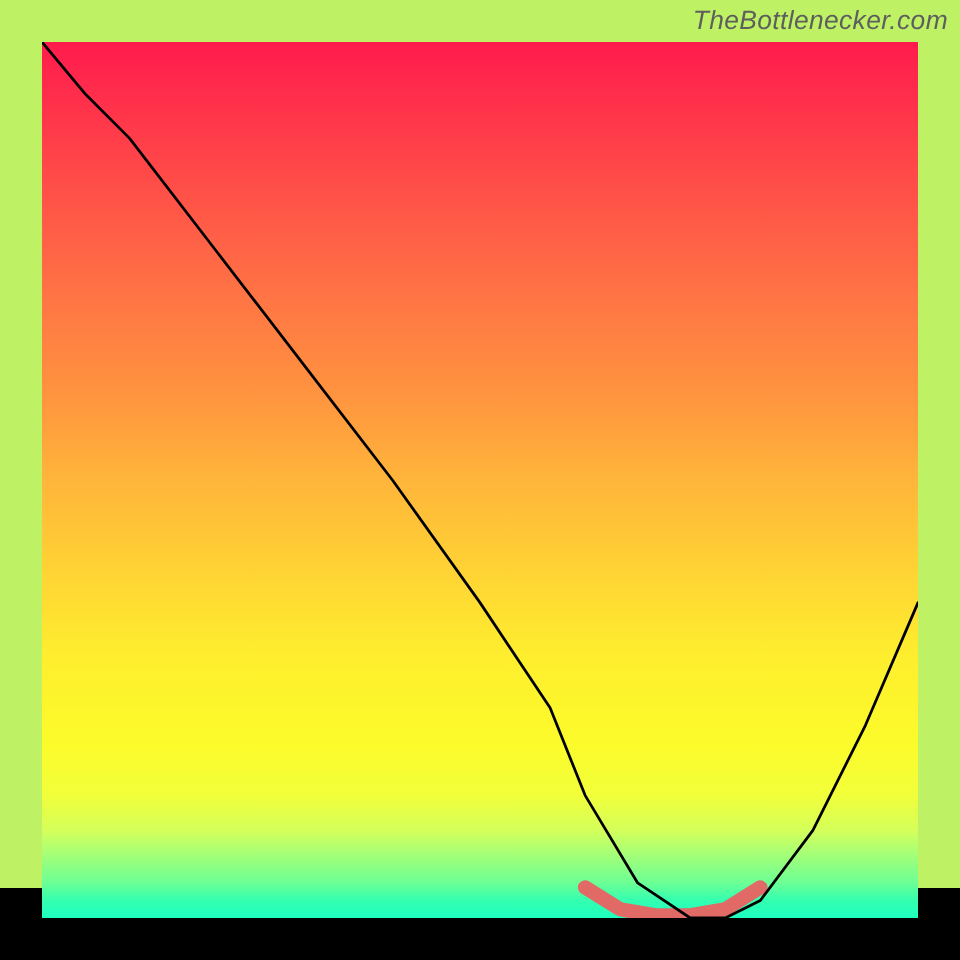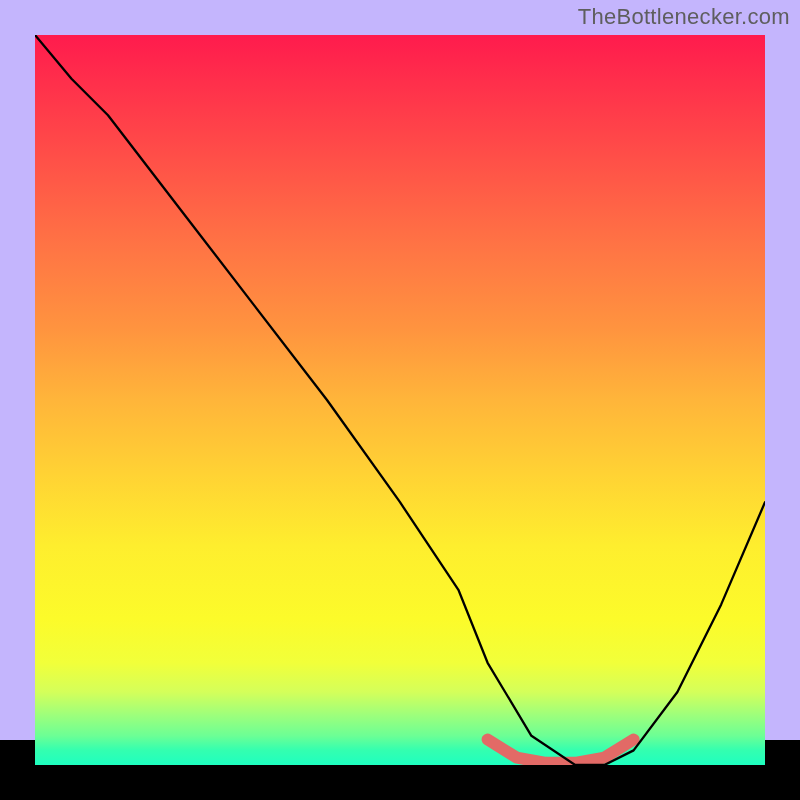--- a/index.html
+++ b/index.html
@@ -8,21 +8,22 @@
     width: 800px;
     height: 800px;
     overflow: hidden;
     background: #000;
     font-family: Arial, Helvetica, sans-serif;
   }
   .frame {
     position: relative;
     width: 800px;
     height: 740px;
-    background: #c4b5fd;
+    background: #bef264;
+    font-style: italic;
   }
   .watermark {
     position: absolute;
     top: 4px;
     right: 10px;
     color: #5e5e5e;
     font-size: 22px;
     font-weight: 500;
     letter-spacing: 0.3px;
     z-index: 10;

